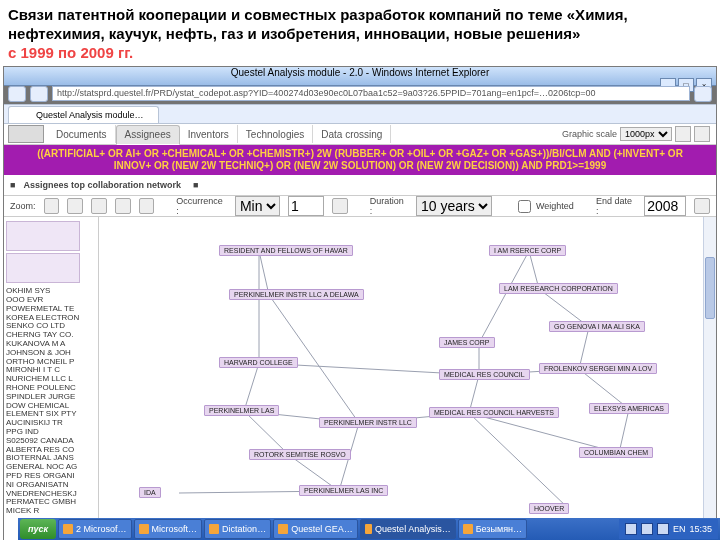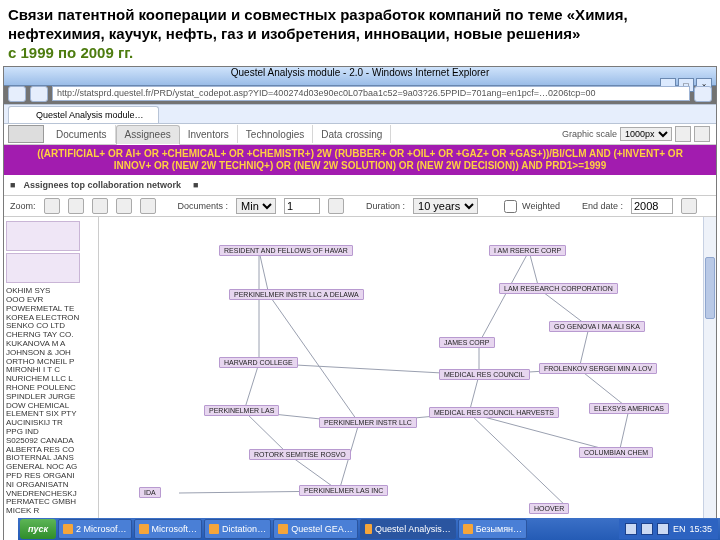--- a/index.html
+++ b/index.html
@@ -1,17 +1,17 @@
 <!DOCTYPE html>
 <html><head>
 <meta charset="utf-8">
 <style>
   html,body{margin:0;padding:0;font-family:Arial,Helvetica,sans-serif;background:#fff;width:720px;height:540px;overflow:hidden;font-size:10px;}
   .slide-title{font-size:15px;font-weight:bold;padding:6px 8px 2px 8px;line-height:1.25;}
-  .slide-title .red{color:#4d7c0f;}
+  .slide-title .red{color:#ef4444;}
   .browser{border:1px solid #7a7a7a;margin:2px 3px;}
   .titlebar{background:linear-gradient(#cfe3fb,#9bbde8);border-bottom:1px solid #6a88b0;height:18px;display:flex;align-items:center;padding:0 4px;font-size:10px;flex-direction:column;}
   .titlebar .favicon{width:12px;height:12px;background:#d97a2a;border-radius:2px;margin-right:4px;}
   .titlebar .win-btns{margin-left:auto;display:flex;gap:2px;}
   .titlebar .win-btns span{width:14px;height:12px;background:#dceafe;border:1px solid #6a88b0;display:inline-flex;align-items:center;justify-content:center;font-size:8px;}
   .addr{background:#737373;border-bottom:1px solid #b8c4d6;height:18px;display:flex;align-items:flex-start;padding:0 4px;gap:4px;}
   .addr .nav-btn{width:16px;height:14px;background:#e6eefc;border:1px solid #9fb4d4;border-radius:3px;}
   .addr .url{flex:1;background:#fff;border:1px solid #9fb4d4;height:13px;font-size:9px;padding:0 4px;line-height:13px;color:#555;overflow:hidden;white-space:nowrap;}
   .tabs{background:#e6eefc;border-bottom:1px solid #b8c4d6;height:18px;display:flex;align-items:end;padding:0 4px;gap:2px;}
   .tab{background:#fff;border:1px solid #b8c4d6;border-bottom:none;border-radius:3px 3px 0 0;height:16px;font-size:9px;display:flex;align-items:center;padding:0 14px;}
@@ -19,21 +19,21 @@
   .module-tabs .logo{width:34px;height:16px;margin:0 4px;background:#ddd;border:1px solid #999;}
   .module-tabs .mtab{padding:0 8px;height:18px;display:flex;align-items:center;border-right:1px solid #d6d6d6;color:#555;}
   .module-tabs .mtab.active{background:#e5e5e5;border:1px solid #bbb;border-bottom:1px solid #fff;border-radius:3px 3px 0 0;margin-bottom:-1px;}
   .module-tabs .zoom{margin-left:auto;display:flex;align-items:center;gap:3px;padding-right:6px;font-size:9px;color:#555;}
   .module-tabs .zoom select{font-size:9px;border:1px solid #aaa;}
   .query-bar{background:#a21caf;color:#fff;font-size:10px;font-weight:bold;text-align:center;padding:3px 8px;line-height:1.2;}
   .query-bar .yellow{color:#ffd040;}
   .ctrl-bar{background:#fff;border-bottom:1px solid #ccc;height:20px;display:flex;align-items:center;font-size:9px;color:#444;padding:0 6px;gap:8px;}
   .ctrl-bar .section-title{font-weight:bold;margin-right:4px;}
   .ctrl-bar .small-btn{width:14px;height:14px;border:1px solid #aaa;background:#eee;display:inline-block;border-radius:2px;}
-  .ctrl-bar select,.ctrl-bar input{font-size:11px;border:1px solid #aaa;}
+  .ctrl-bar select,.ctrl-bar input{font-size:14px;border:1px solid #aaa;}
   .ctrl-bar input[type=text]{width:30px;}
   .ctrl-bar .cb{display:flex;align-items:center;gap:2px;}
   .workspace{display:flex;height:330px;}
   .left-list{width:92px;border-right:1px solid #ccc;background:#fff;font-size:8px;color:#333;overflow:hidden;padding:2px 0 0 2px;line-height:1.1;position:relative;}
   .left-list .thumb{width:72px;height:28px;border:1px solid #c9b5d6;background:#efe6f6;margin:2px 0;position:relative;}
   .left-list ul{list-style:none;margin:4px 0 0 0;padding:0;}
   .left-list li{white-space:nowrap;overflow:hidden;text-overflow:clip;}
   .canvas{flex:1;position:relative;background:#fff;overflow:hidden;}
   .node{position:absolute;background:#e7d6ef;border:1px solid #b89ad0;color:#222;font-size:7px;padding:1px 4px;white-space:nowrap;border-radius:1px;}
   svg.edges{position:absolute;inset:0;}
@@ -106,21 +106,21 @@
     <span class="section-title">Assignees top collaboration network</span>
     <span>■</span>
   </div>
   <div class="ctrl-bar">
     <span>Zoom:</span>
     <span class="small-btn"></span>
     <span class="small-btn"></span>
     <span class="small-btn"></span>
     <span class="small-btn"></span>
     <span class="small-btn"></span>
-    <span style="margin-left:14px;">Documents : </span>
+    <span style="margin-left:14px;">Occurrence : </span>
     <select><option>Min</option></select>
     <input type="text" value="1" style="">
     <span class="small-btn"></span>
     <span style="margin-left:14px;">Duration : </span>
     <select><option>10 years</option></select>
     <span class="cb" style="margin-left:14px;">
       <input type="checkbox" style="">
       <span>Weighted</span>
     </span>
     <span style="margin-left:14px;">End date : </span>

